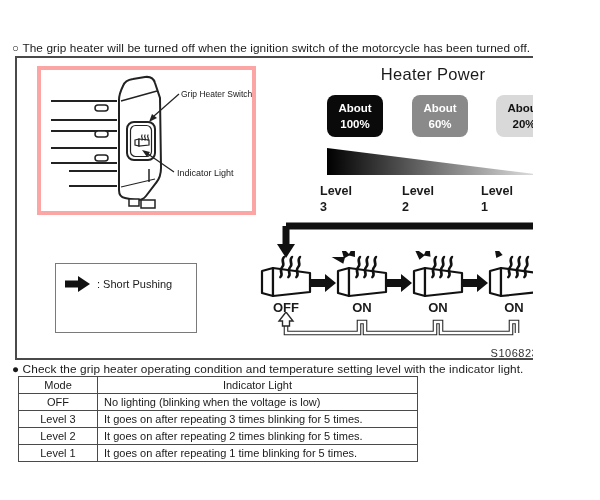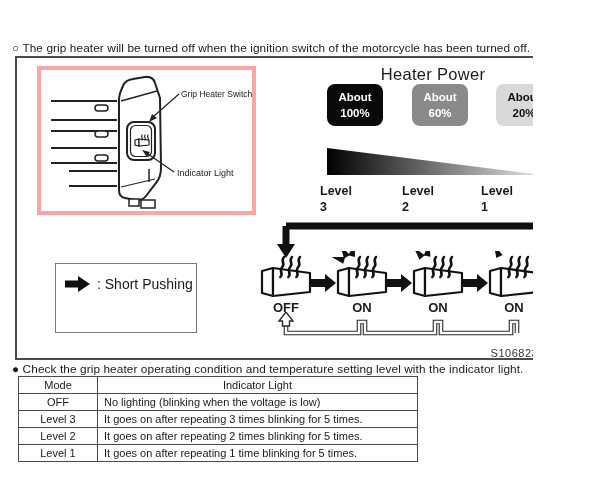--- a/index.html
+++ b/index.html
@@ -4,24 +4,24 @@
 <style>
   html,body{margin:0;padding:0;background:#fff;}
   #stage{position:relative;width:533px;height:500px;background:#fff;overflow:hidden;
          font-family:"Liberation Sans",sans-serif;color:#1a1a1a;}
   .abs{position:absolute;}
   .note{font-size:11.8px;letter-spacing:.1px;white-space:nowrap;}
   #main-box{left:15px;top:56px;width:546px;height:300px;border:2px solid #4a4a4a;}
   #switch-box{left:37px;top:66px;width:211px;height:141px;border:4px solid #fca5a5;text-decoration:underline;}
   #legend-box{left:55px;top:263px;width:131px;height:60px;border:1px solid #7a7a7a;
               padding:8px 0 0 9px;box-sizing:content-box;}
-  .legend-row{display:flex;align-items:center;gap:6px;height:24px;font-size:14px;}
+  .legend-row{display:flex;align-items:center;gap:6px;height:24px;font-size:11px;}
   #hp-title{left:305px;top:65px;width:256px;text-align:center;font-size:16.5px;font-weight:normal;
             letter-spacing:.3px;}
-  .badge{top:84px;width:56px;height:42px;border-radius:8px;text-align:center;
+  .badge{top:95px;width:56px;height:42px;border-radius:8px;text-align:center;
          font-size:11.5px;font-weight:bold;line-height:16px;padding-top:5px;box-sizing:border-box;}
   .badge-0{left:327px;background:#0a0a0a;color:#fff;}
   .badge-1{left:412px;background:#8a8a8a;color:#fff;}
   .badge-2{left:496px;background:#d9d9d9;color:#111;}
   .level{top:184px;width:70px;font-size:12.5px;font-weight:bold;line-height:15.5px;}
   .state-label{top:300px;width:44px;text-align:center;font-size:13px;font-weight:bold;}
   #fig-code{left:438px;top:347px;width:120px;text-align:right;font-size:11px;color:#333;
             letter-spacing:.5px;}
   #op-table{left:18px;top:376px;width:400px;border-collapse:collapse;font-size:11px;}
   #op-table th,#op-table td{border:1px solid #4a4a4a;padding:1px 6px;height:14px;}

